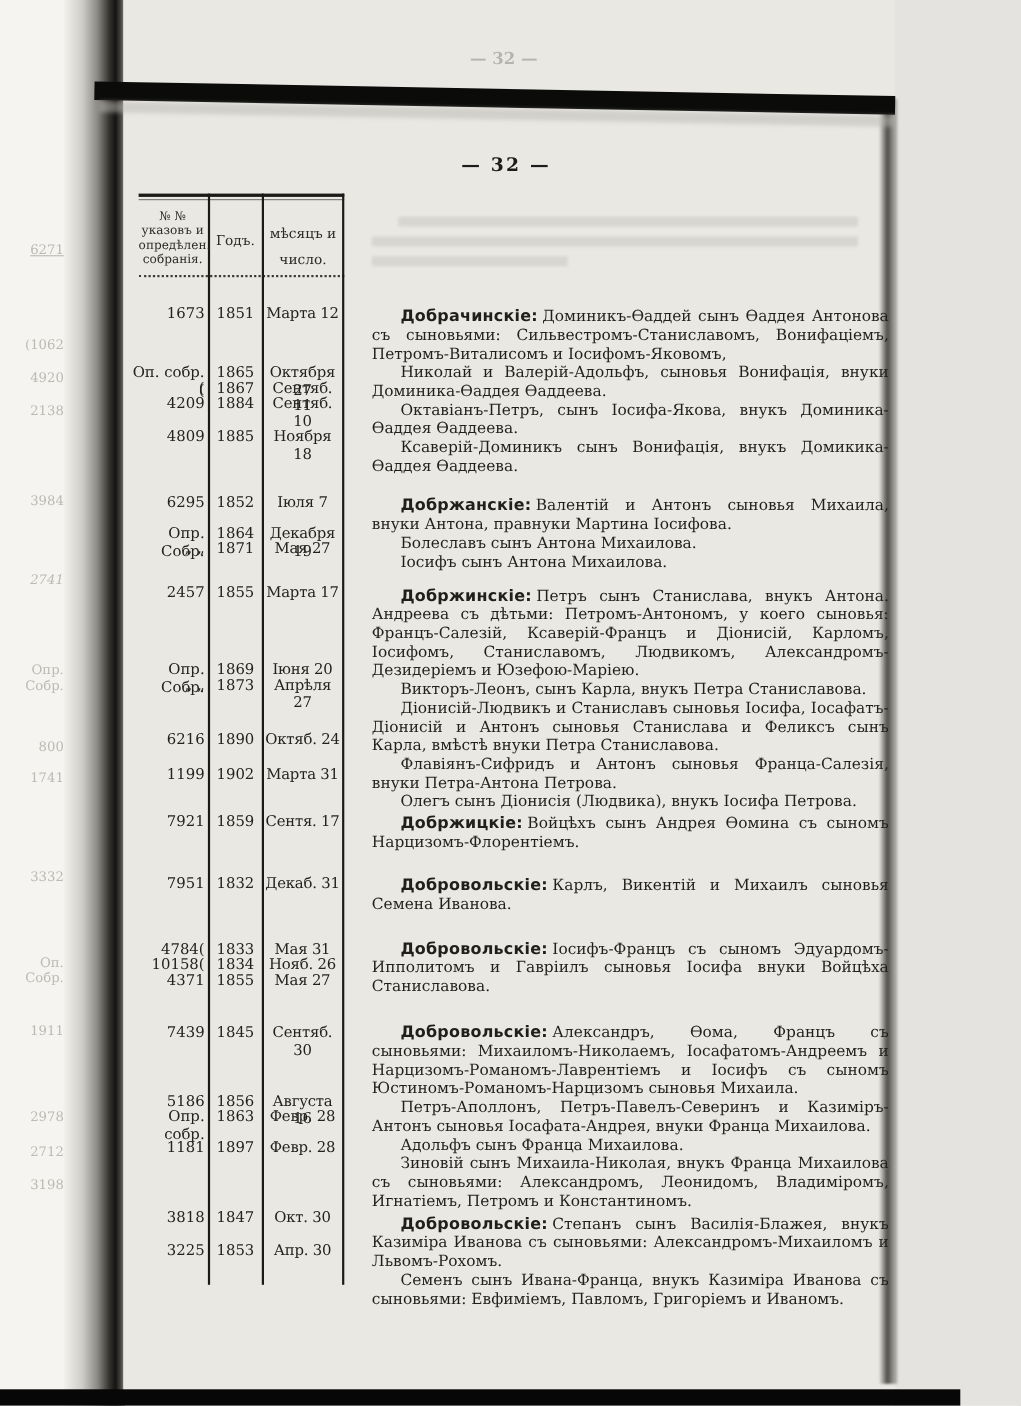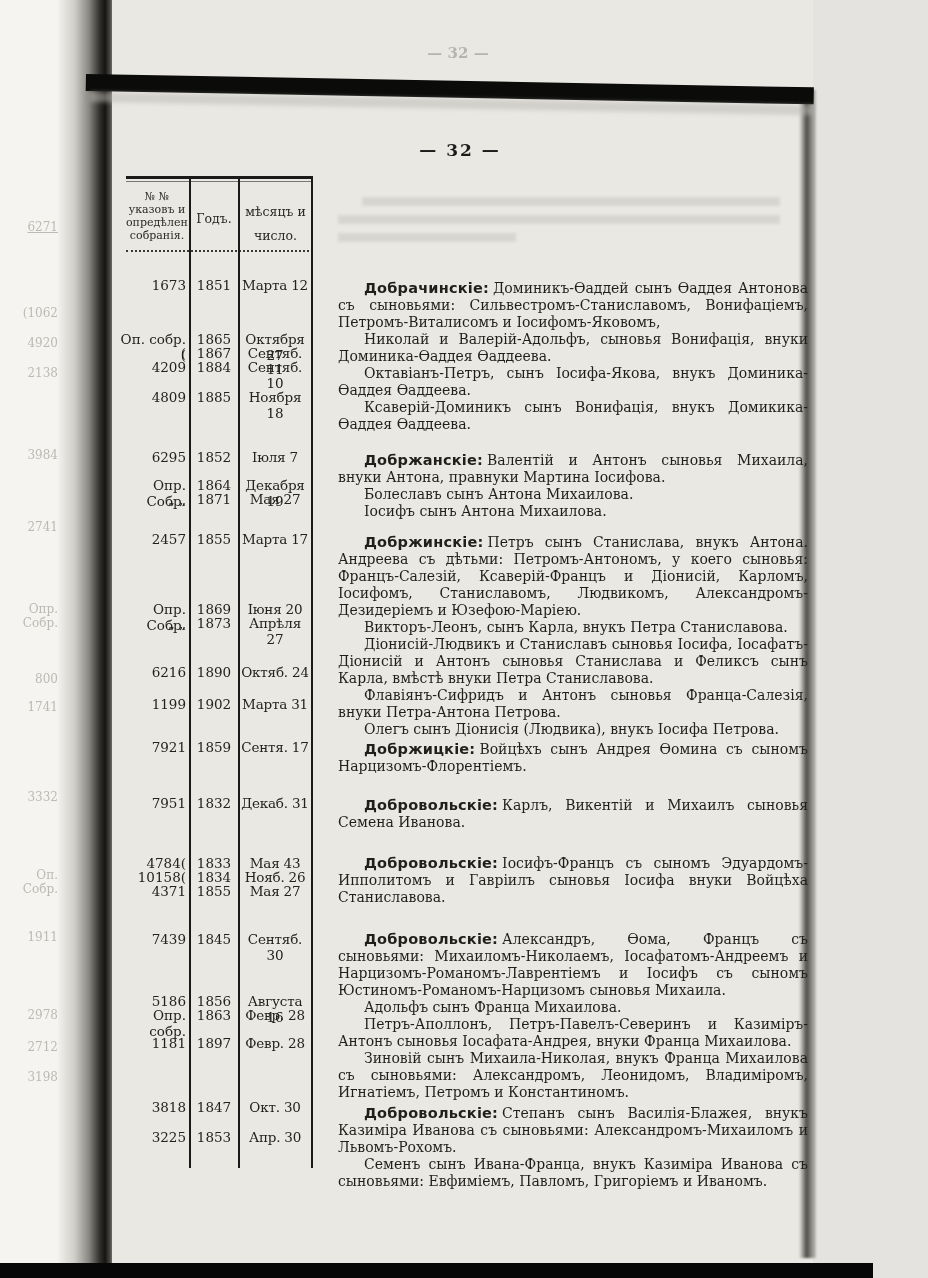--- a/index.html
+++ b/index.html
@@ -91,21 +91,21 @@
 <div class="ghost ghost-pageno">— 32 —</div>
 <div class="ghost-line" style="left:362px;top:197px;width:418px;"></div>
 <div class="ghost-line" style="left:338px;top:215px;width:442px;"></div>
 <div class="ghost-line" style="left:338px;top:233px;width:178px;"></div>
 
 <div class="mghost" style="top:220px;text-decoration:underline;">6271</div>
 <div class="mghost" style="top:306px;">(1062</div>
 <div class="mghost" style="top:336px;">4920</div>
 <div class="mghost" style="top:366px;">2138</div>
 <div class="mghost" style="top:448px;">3984</div>
-<div class="mghost" style="top:520px;">2741</div>
+<div class="mghost" style="top:520px;font-style:italic;">2741</div>
 <div class="mghost" style="top:602px;">Опр. Собр.</div>
 <div class="mghost" style="top:660px;margin-top:12px;">800</div>
 <div class="mghost" style="top:700px;">1741</div>
 <div class="mghost" style="top:790px;">3332</div>
 <div class="mghost" style="top:868px;">Оп. Собр.</div>
 <div class="mghost" style="top:930px;">1911</div>
 <div class="mghost" style="top:1008px;">2978</div>
 <div class="mghost" style="top:1040px;">2712</div>
 <div class="mghost" style="top:1070px;">3198</div>
 
@@ -197,21 +197,21 @@
     <span class="c3">Сентя. 17</span>
   </div>
 <div class="trow" style="top:795px">
     <span class="c1">7951</span>
     <span class="c2">1832</span>
     <span class="c3">Декаб. 31</span>
   </div>
 <div class="trow" style="top:855px">
     <span class="c1">4784(</span>
     <span class="c2">1833</span>
-    <span class="c3">Мая 43</span>
+    <span class="c3">Мая 31</span>
   </div>
 <div class="trow" style="top:869px">
     <span class="c1">10158(</span>
     <span class="c2">1834</span>
     <span class="c3">Нояб. 26</span>
   </div>
 <div class="trow" style="top:883px">
     <span class="c1">4371</span>
     <span class="c2">1855</span>
     <span class="c3">Мая 27</span>
@@ -275,21 +275,21 @@
 <div class="entry" style="top:797px">
   <p><b class="fam">Добровольскіе:</b><span>Карлъ, Викентій и Михаилъ сыновья Семена Иванова.</span></p>
 </div>
 
 <div class="entry" style="top:855px">
   <p><b class="fam">Добровольскіе:</b><span>Іосифъ-Францъ съ сыномъ Эдуардомъ-Ипполитомъ и Гавріилъ сыновья Іосифа внуки Войцѣха Станиславова.</span></p>
 </div>
 
 <div class="entry" style="top:931px">
   <p><b class="fam">Добровольскіе:</b><span>Александръ, Ѳома, Францъ съ сыновьями: Михаиломъ-Николаемъ, Іосафатомъ-Андреемъ и Нарцизомъ-Романомъ-Лаврентіемъ и Іосифъ съ сыномъ Юстиномъ-Романомъ-Нарцизомъ сыновья Михаила.</span></p>
+  <p>Петръ-Аполлонъ, Петръ-Павелъ-Северинъ и Казиміръ-Антонъ сыновья Іосафата-Андрея, внуки Франца Михаилова.</p>
   <p>Адольфъ сынъ Франца Михаилова.</p>
-  <p>Петръ-Аполлонъ, Петръ-Павелъ-Северинъ и Казиміръ-Антонъ сыновья Іосафата-Андрея, внуки Франца Михаилова.</p>
   <p>Зиновій сынъ Михаила-Николая, внукъ Франца Михаилова съ сыновьями: Александромъ, Леонидомъ, Владиміромъ, Игнатіемъ, Петромъ и Константиномъ.</p>
 </div>
 
 <div class="entry" style="top:1105px">
   <p><b class="fam">Добровольскіе:</b><span>Степанъ сынъ Василія-Блажея, внукъ Казиміра Иванова съ сыновьями: Александромъ-Михаиломъ и Львомъ-Рохомъ.</span></p>
   <p>Семенъ сынъ Ивана-Франца, внукъ Казиміра Иванова съ сыновьями: Евфиміемъ, Павломъ, Григоріемъ и Иваномъ.</p>
 </div>
 
 </body></html>

